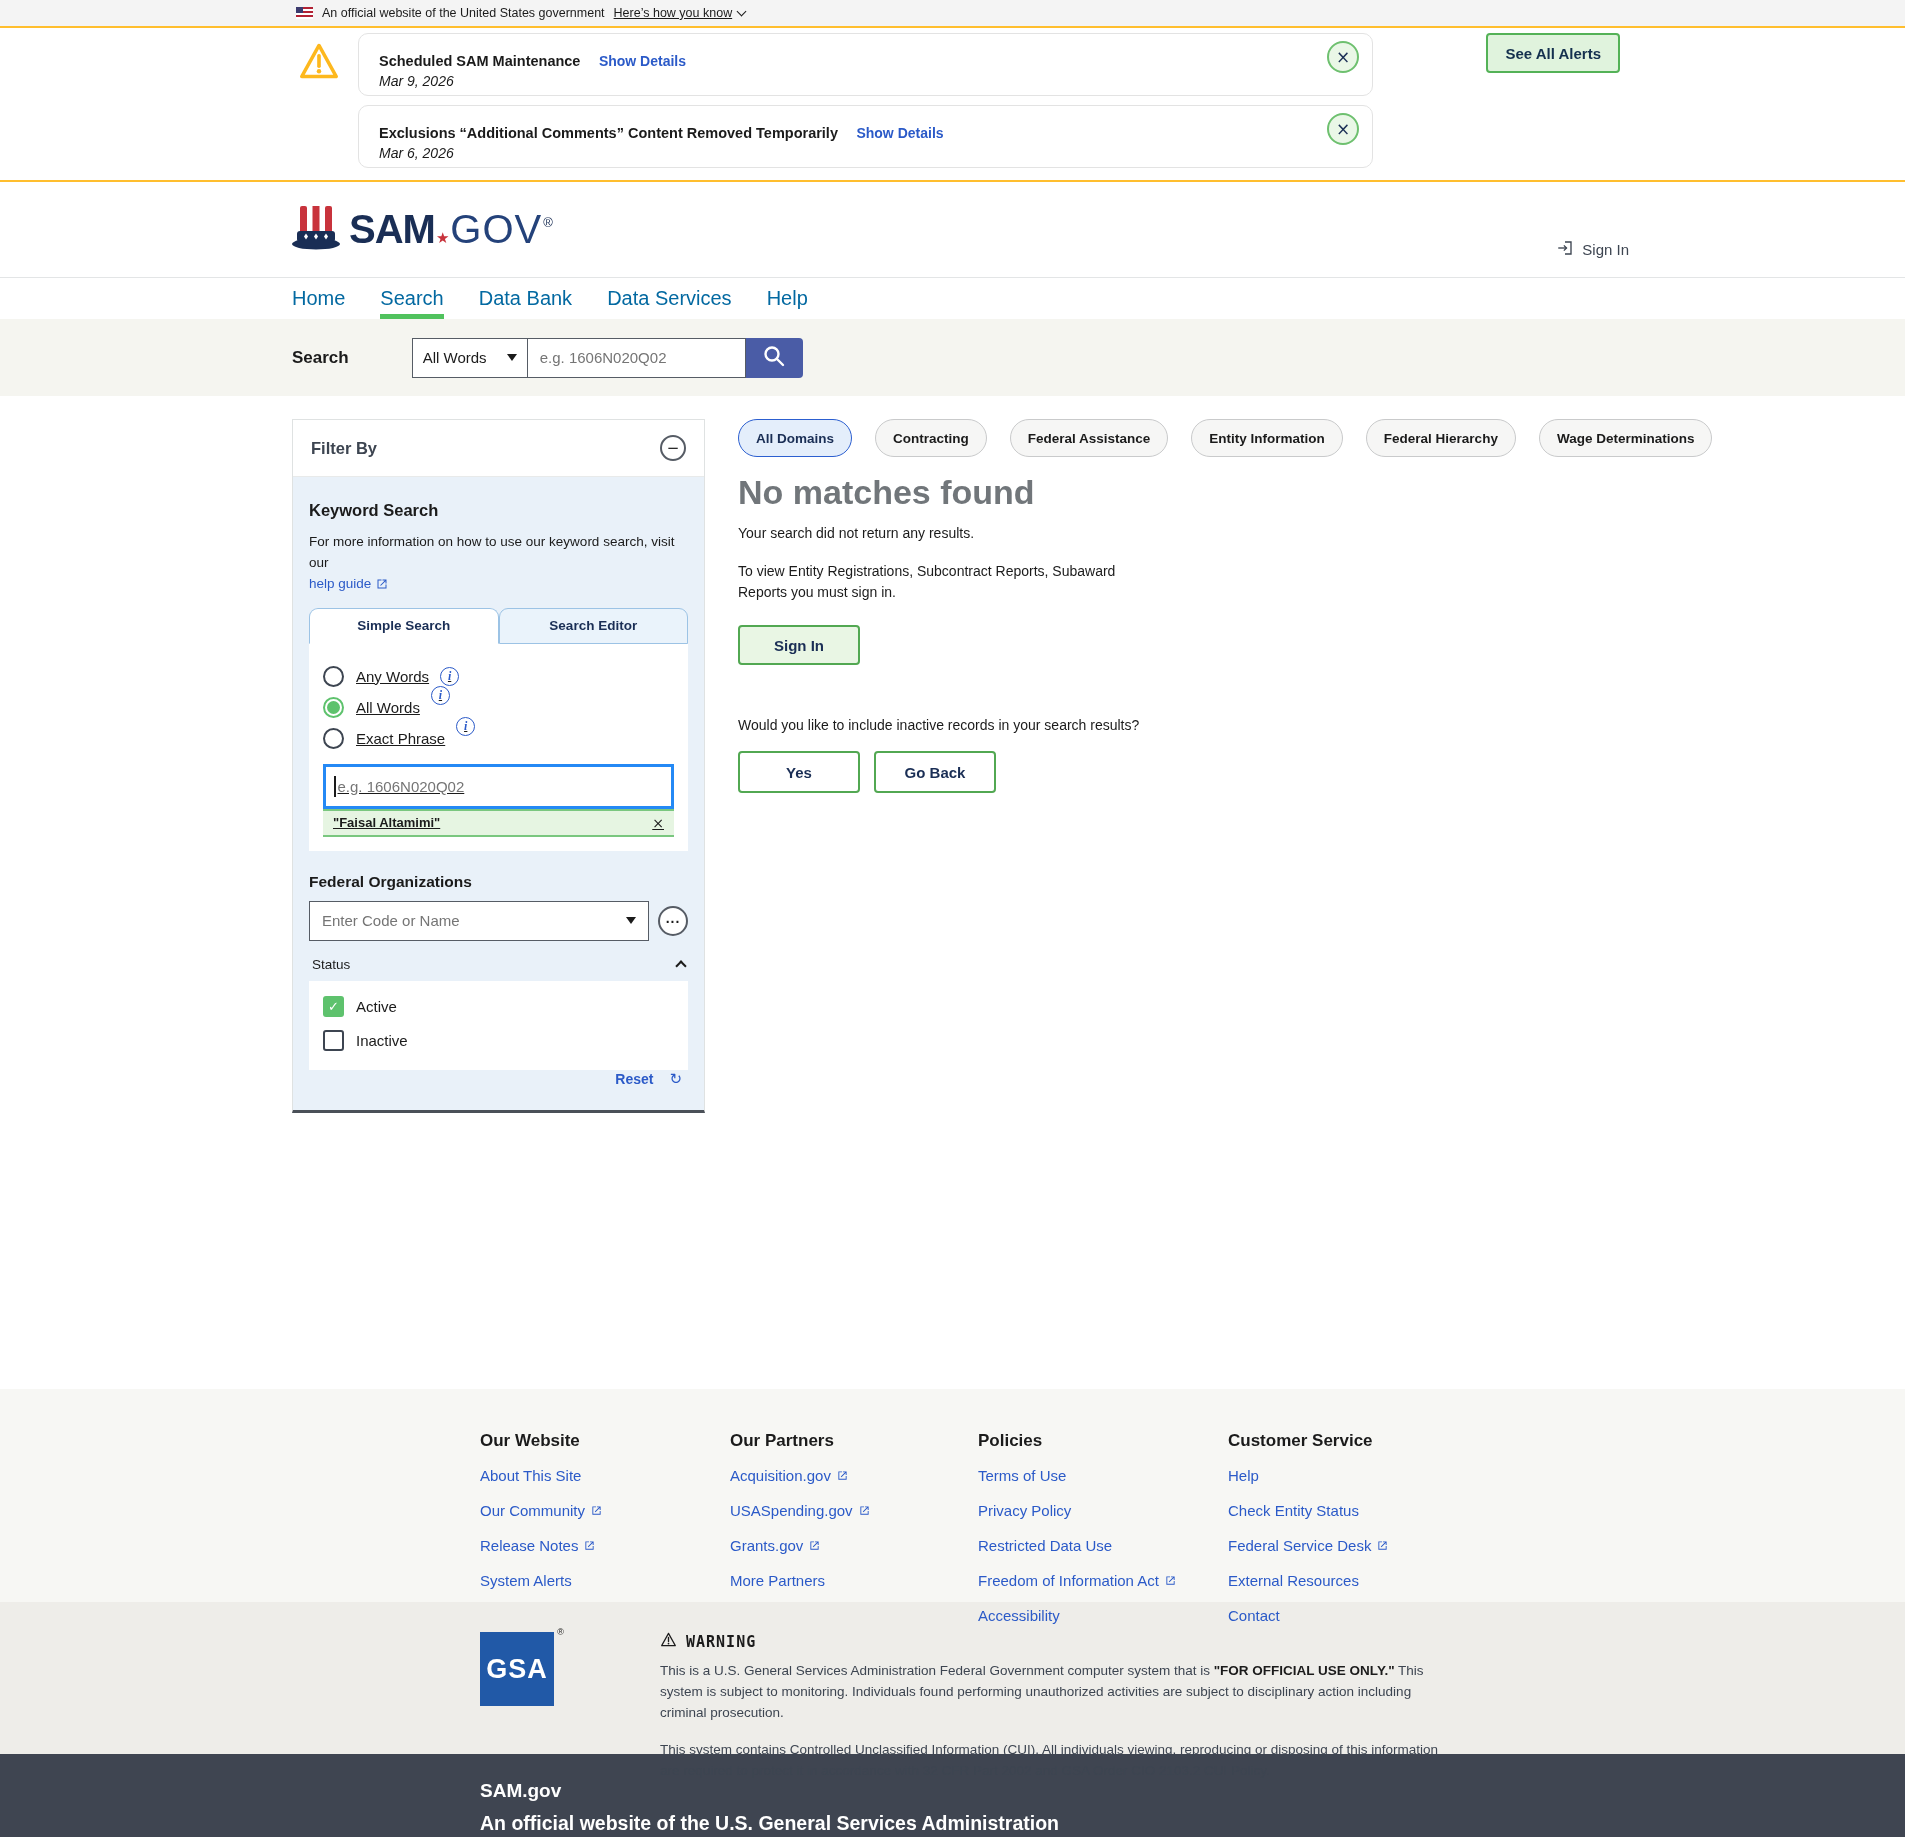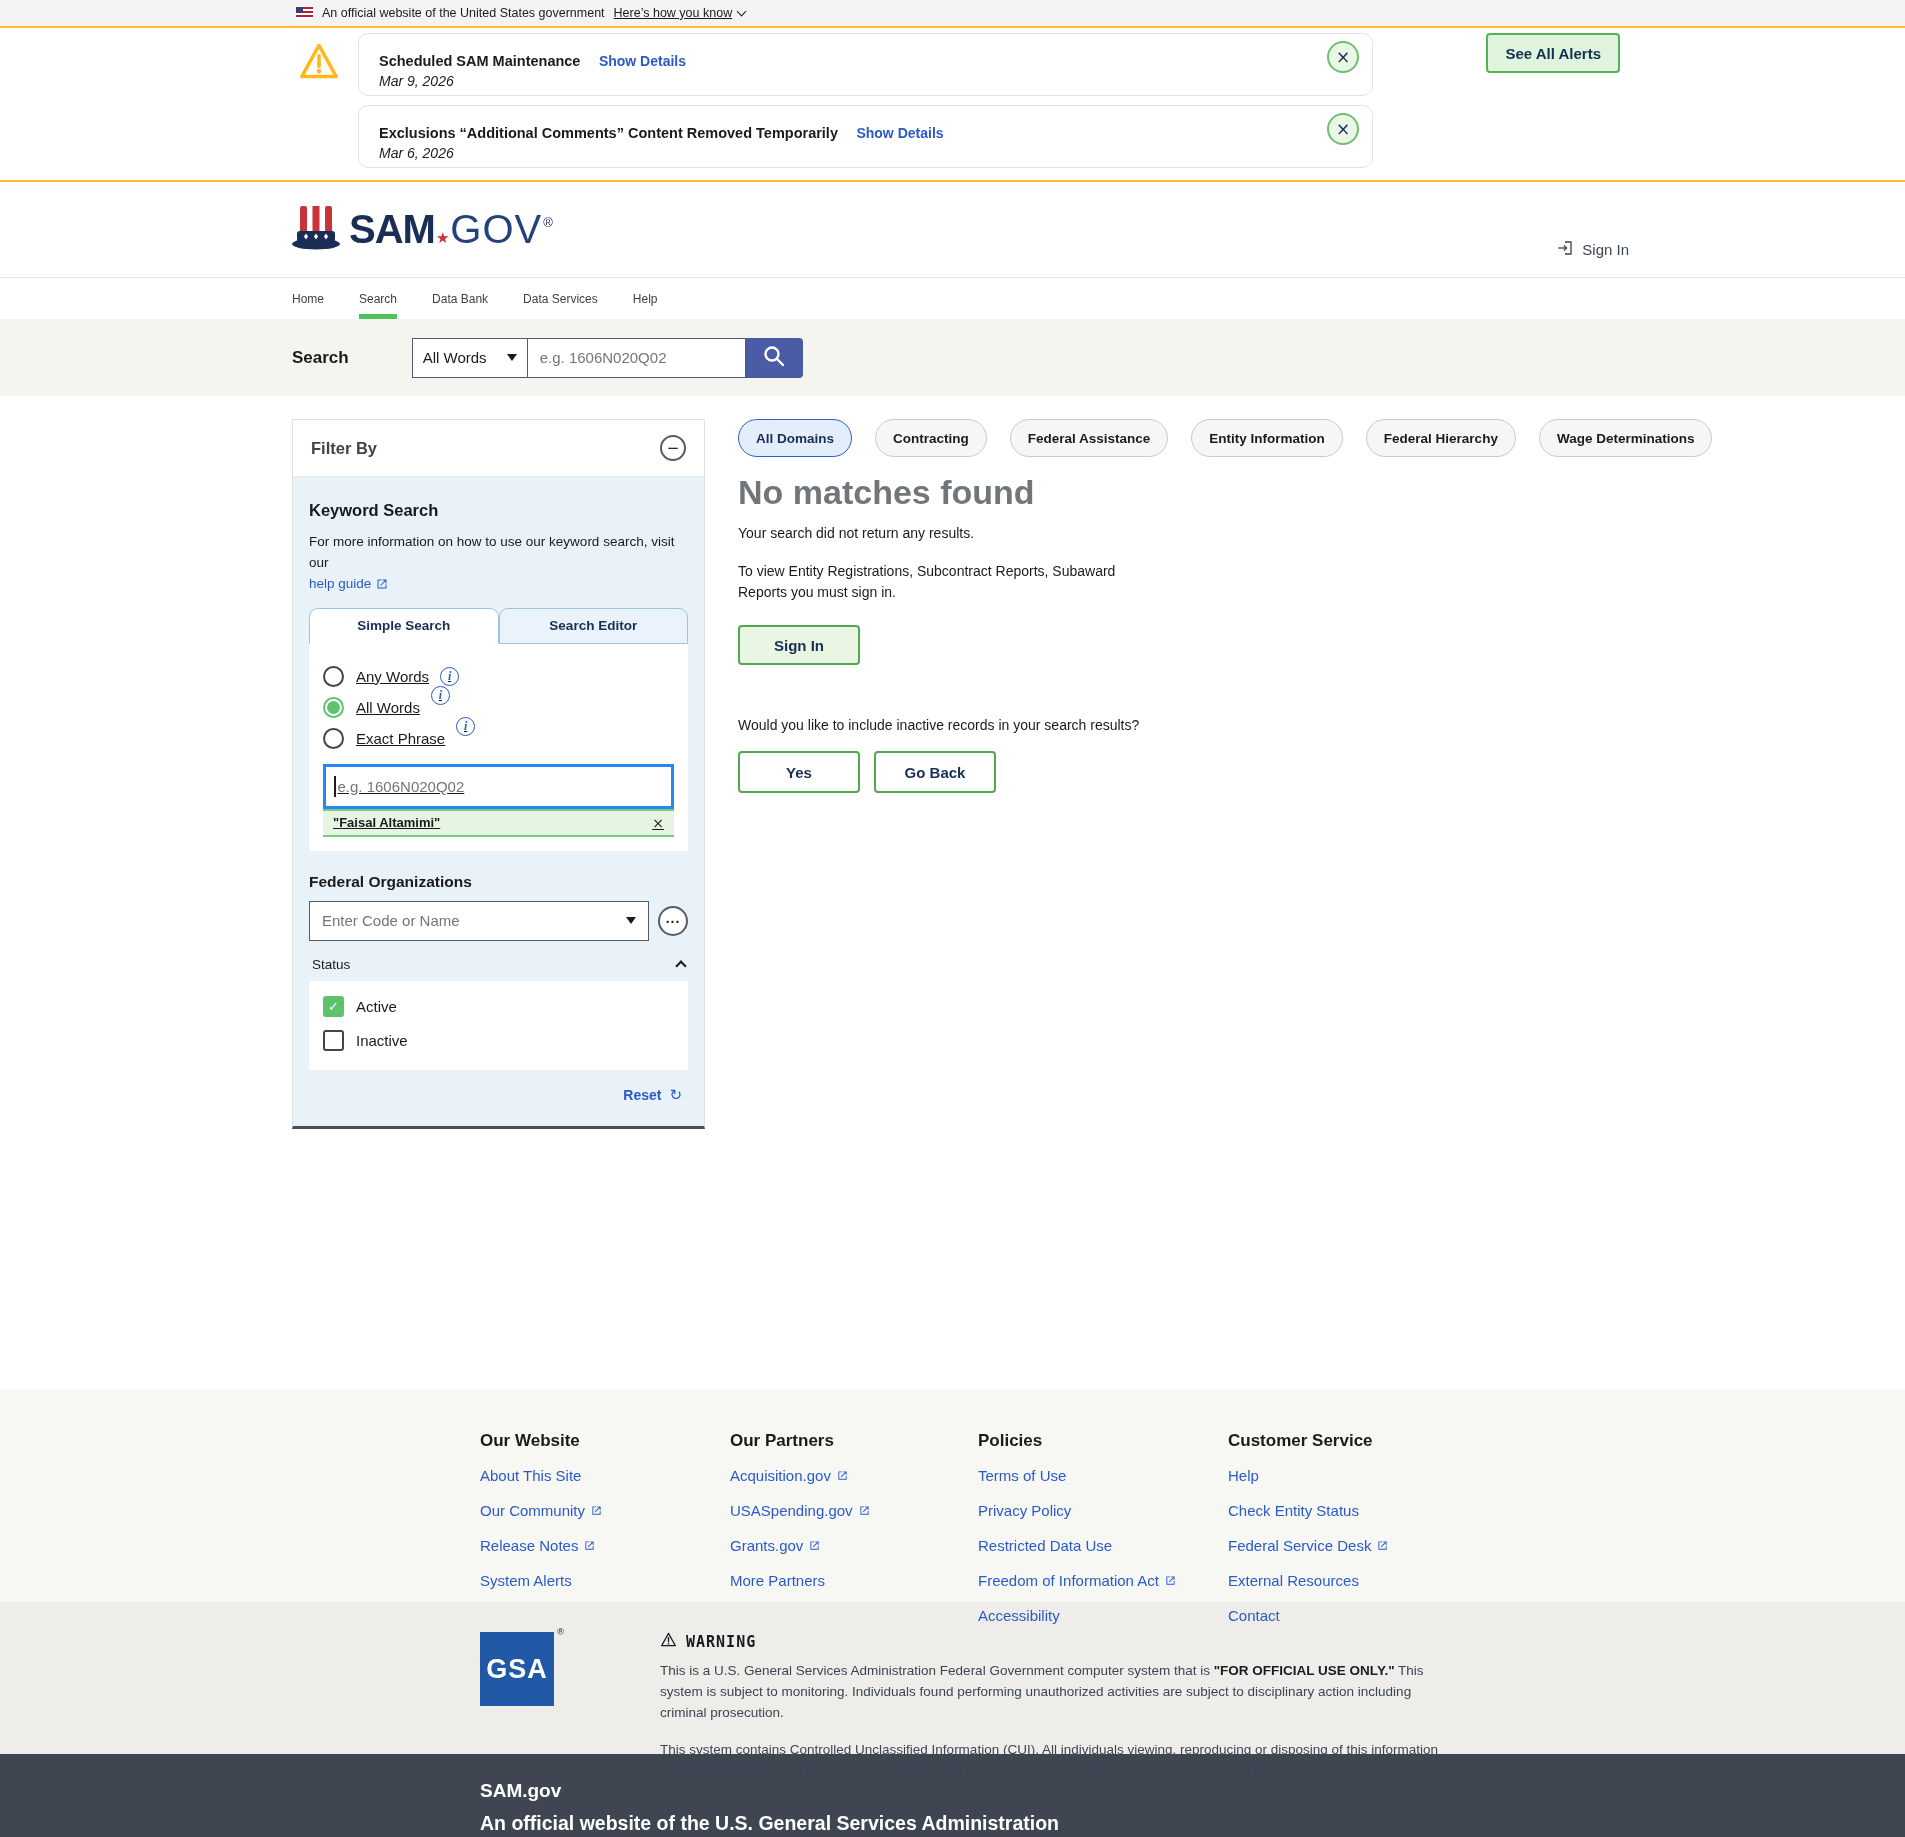--- a/index.html
+++ b/index.html
@@ -43,21 +43,21 @@
   .logo-text{display:flex;align-items:baseline;}
   .logo-sam{font-size:40px;font-weight:800;color:#1a2e55;letter-spacing:-1px;}
   .logo-star{color:#c8333c;font-size:15px;margin:0 1px;}
   .logo-gov{font-size:40px;color:#24427a;letter-spacing:1px;}
   .logo-reg{font-size:13px;color:#1a2e55;transform:translateY(-16px);margin-left:1px;}
   .sign-in{position:absolute;right:276px;top:57px;display:flex;align-items:center;gap:8px;
     font-size:15px;color:#3d4551;cursor:pointer;}
 
   
   .nav-bar{height:42px;border-top:1px solid #e3e5e6;padding-left:292px;display:flex;background:#fff;}
-  .nav-item{margin-right:35px;font-size:12px;color:#404040;display:flex;align-items:center;
+  .nav-item{margin-right:35px;font-size:20px;color:#0369a1;display:flex;align-items:center;
     position:relative;height:100%;cursor:pointer;}
   .nav-item.active::after{content:"";position:absolute;left:0;right:0;bottom:0;height:5px;background:#50c25d;}
 
   
   .search-band{height:77px;background:#f5f5f0;display:flex;align-items:center;}
   .search-label{margin-left:292px;font-weight:bold;font-size:17px;}
   .search-controls{display:flex;margin-left:63px;height:40px;}
   .mode-select{width:116px;background:#fff;border:1px solid #565c65;display:flex;align-items:center;
     justify-content:space-between;padding:0 10px;font-size:15px;cursor:pointer;}
   .caret{width:0;height:0;border-left:5.5px solid transparent;border-right:5.5px solid transparent;
@@ -117,22 +117,22 @@
   .status-row{display:flex;justify-content:space-between;align-items:center;margin-top:16px;
     padding:0 3px;font-size:13.5px;color:#1b1b1b;cursor:pointer;}
   .chev-up{width:8px;height:8px;border-left:2px solid #1b1b1b;border-top:2px solid #1b1b1b;
     transform:rotate(45deg);margin-top:4px;}
   .status-box{background:#fff;margin-top:9px;padding:15px 14px 6px;}
   .check-row{display:flex;align-items:center;margin-bottom:13px;font-size:15px;cursor:pointer;}
   .cb{width:21px;height:21px;border-radius:3px;margin-right:12px;display:flex;align-items:center;
     justify-content:center;flex-shrink:0;}
   .cb.checked{background:#5ec26d;color:#fff;font-size:13px;font-weight:bold;}
   .cb.un{border:2px solid #3d4551;background:#fff;}
-  .reset-row{display:flex;justify-content:flex-end;align-items:center;padding:16px 6px 12px;
-    color:#2b5ac8;font-size:14px;font-weight:bold;gap:8px;cursor:pointer;}
+  .reset-row{display:flex;justify-content:flex-end;align-items:center;padding:0 6px 12px;
+    color:#2b5ac8;font-size:14px;font-weight:bold;gap:16px;cursor:pointer;}
   .reset-icon{font-size:15px;font-weight:normal;}
 
   
   .pills{display:flex;gap:23px;}
   .pill{height:38px;border-radius:19px;display:flex;align-items:center;padding:0 17px;font-size:13.5px;
     font-weight:bold;color:#1b1b1b;background:#f6f6f5;border:1px solid #c9cacb;cursor:pointer;white-space:nowrap;}
   .pill.active{background:#e4eefb;border:1px solid #2c5fd0;color:#1a2e55;}
   .nm-title{font-size:34px;font-weight:800;color:#71767a;margin:16px 0 0;}
   .nm-msg1{font-size:14px;margin-top:13px;}
   .nm-msg2{font-size:14px;margin-top:20px;width:430px;line-height:1.5;}

